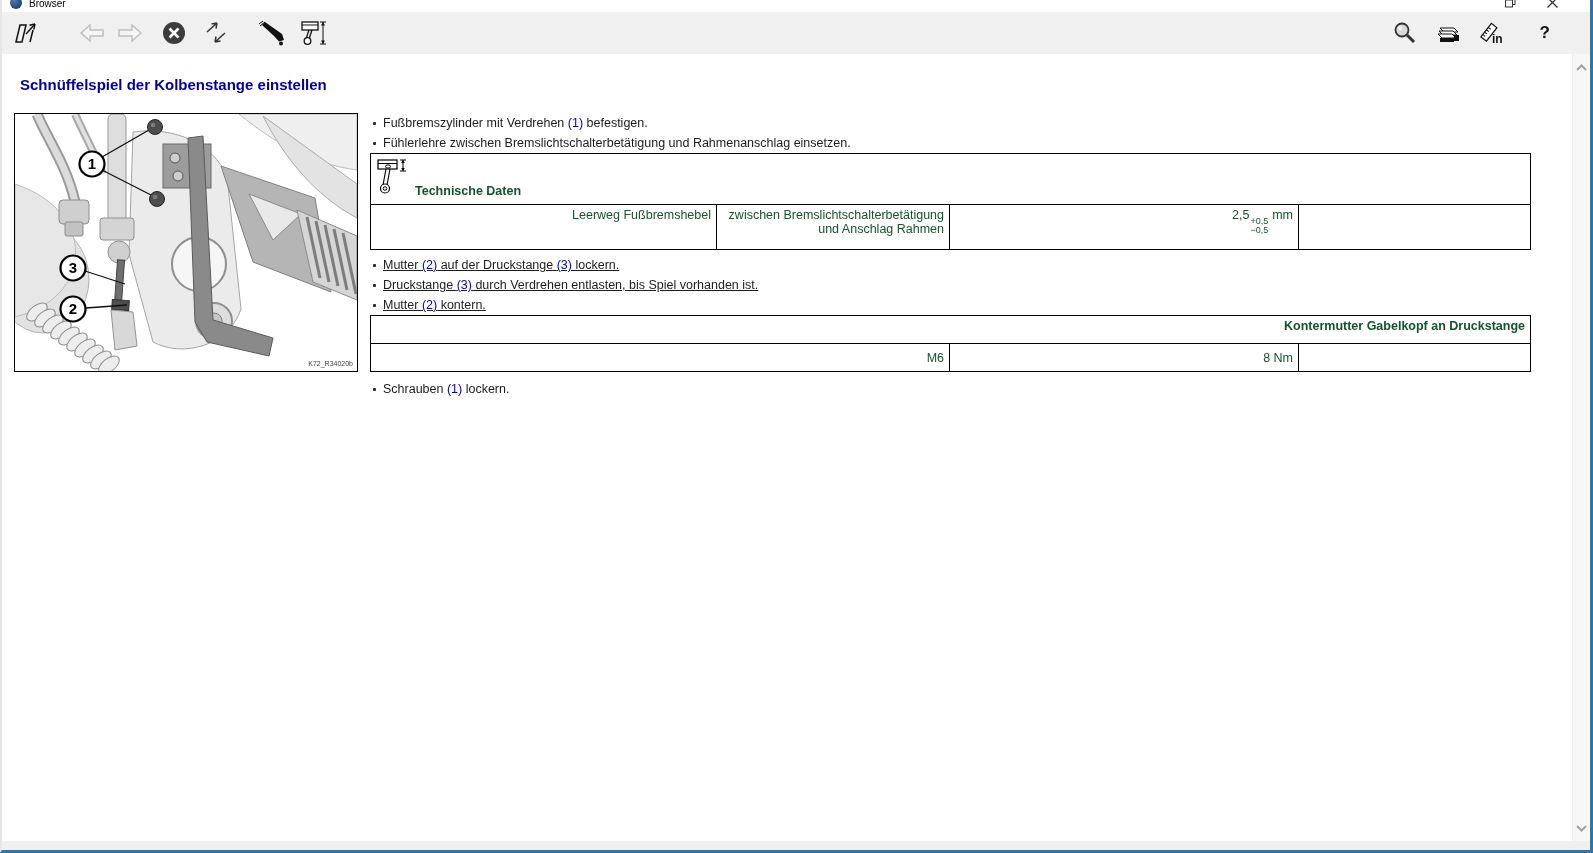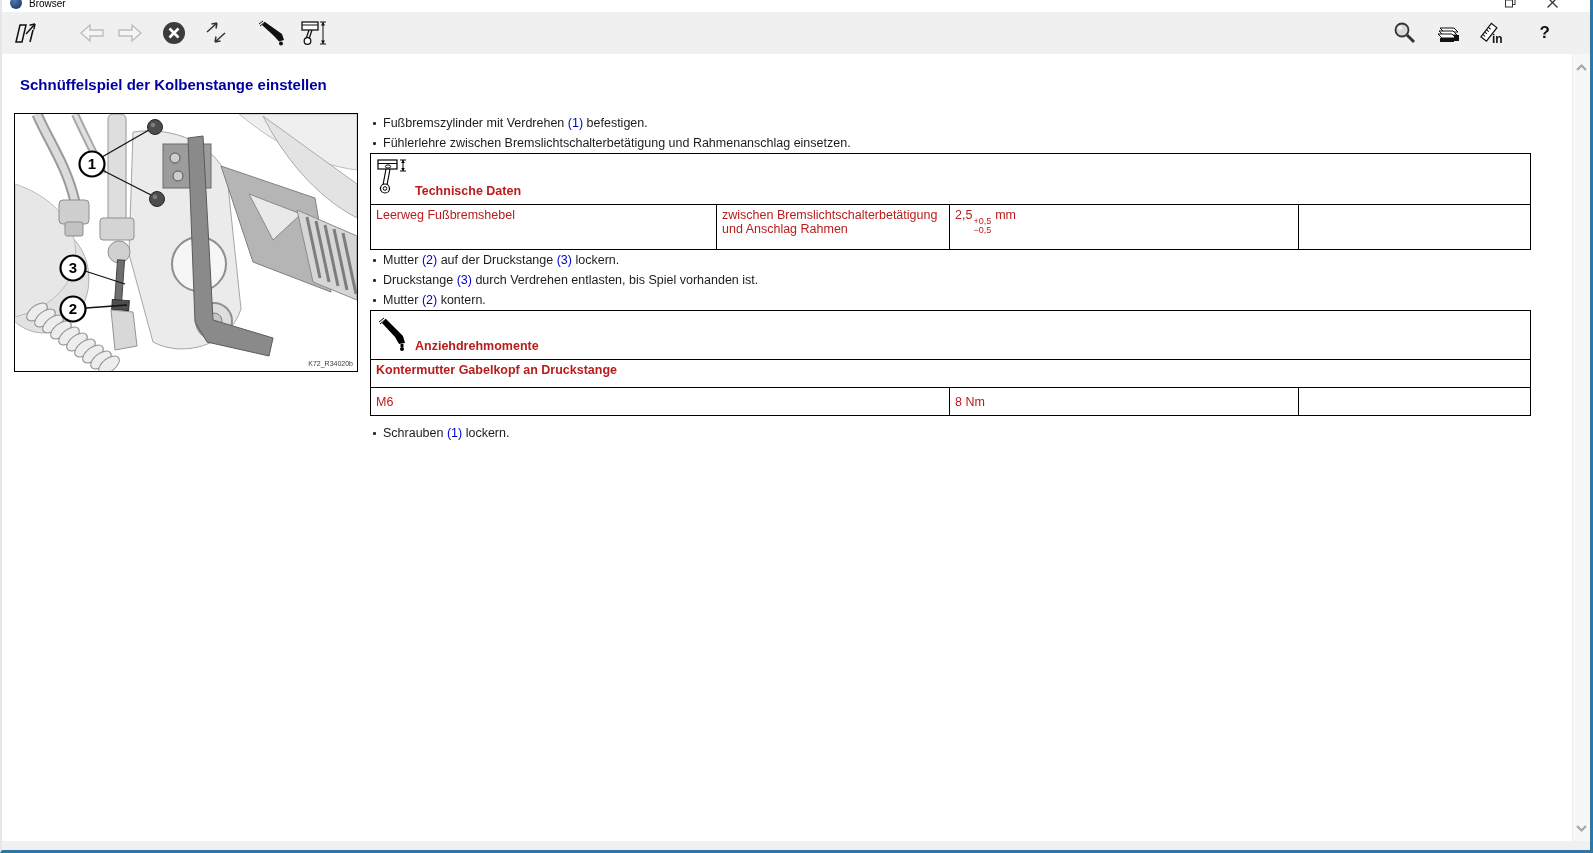--- a/index.html
+++ b/index.html
@@ -36,44 +36,44 @@
   }
   .tb-btn{
     width:28px;height:28px;display:flex;align-items:center;justify-content:flex-end;
     flex:0 0 auto;
   }
   .tb-right{margin-left:auto;display:flex;align-items:center;gap:16px;padding-right:40px;}
   .help-q{font-size:17px;font-weight:700;color:#111;}
   
   .content{
     position:absolute;top:54px;left:0;right:17px;bottom:9px;
-    background:#fff;overflow:hidden;
+    background:#fff;overflow:hidden;text-align:right;
   }
   h1.page-title{
     position:absolute;left:18px;top:22px;margin:0;
     font-size:15px;font-weight:700;color:var(--title-color,#0000a0);
   }
   .figure{
     position:absolute;left:12px;top:59px;
     width:342px;height:257px;border:1px solid #000;background:#fff;
   }
   .main{
     position:absolute;left:368px;top:59px;width:1160px;
     font-size:12.5px;color:#1c1c1c;
   }
   .bullet{display:flex;line-height:20px;}
   .dot{width:3px;height:3px;background:#2a2a2a;border-radius:1px;margin:9px 7px 0 3px;flex:0 0 auto;}
   .seg-link{color:var(--link-color,#0000cc);cursor:pointer;}
   .seg-bold{font-weight:700;}
-  .steps-mid{}
+  .steps-mid{margin-top:5px;text-decoration:underline;}
   .steps-bottom{margin-top:7px;}
   
   table.dtable{
     border-collapse:collapse;table-layout:fixed;width:1160px;
-    font-size:12.5px;color:#b91c1c;margin-top:0;
+    font-size:12.5px;color:#14532d;margin-top:0;
   }
   table.dtable td{border:1px solid #000;padding:3px 5px;vertical-align:top;}
   td.thead-cell{height:44px;position:relative;padding:0;}
   .thead-icon{position:absolute;left:6px;top:3px;}
   .thead-title{position:absolute;left:44px;bottom:6px;font-weight:700;}
   td.subhead-cell{font-weight:700;height:21px;vertical-align:middle;}
   tr.datarow td{height:38px;}
   tr.shortrow td{height:21px;vertical-align:middle;}
   .tolwrap{display:inline-flex;flex-direction:column;font-size:9px;line-height:9px;vertical-align:-5px;margin-left:1px;}
   .tol-unit{margin-left:4px;}
@@ -343,34 +343,20 @@
         </div>
       </div>
 
       <table class="dtable t2">
         <colgroup>
             <col style="width:579px">
             <col style="width:349px">
             <col style="width:232px">
           </colgroup>
         <tbody>
-            <tr>
-          <td colspan="3" class="thead-cell" style="height:42px;">
-            <span class="thead-icon" style="top:6px;">
-              <svg width="32" height="34" viewBox="0 0 32 34">
-                <line x1="2" y1="5" x2="7" y2="1" stroke="#000"></line>
-                <line x1="3" y1="7" x2="9" y2="2" stroke="#000"></line>
-                <path d="M5,6 L9,2 L26,19 L28,26 L22,27 L18,20 Z" fill="#000"></path>
-                <rect x="23.5" y="27" width="3" height="3" fill="#000"></rect>
-                <circle cx="25" cy="32" r="2" fill="#000"></circle>
-              </svg>
-            </span>
-            <span class="thead-title">Anziehdrehmomente</span>
-          </td>
-        </tr>
         <tr>
           <td colspan="3" class="subhead-cell">Kontermutter Gabelkopf an Druckstange</td>
         </tr>
         <tr class="shortrow">
           <td>M6</td>
           <td>8 Nm</td>
           <td></td>
         </tr>
       </tbody>
         </table>

